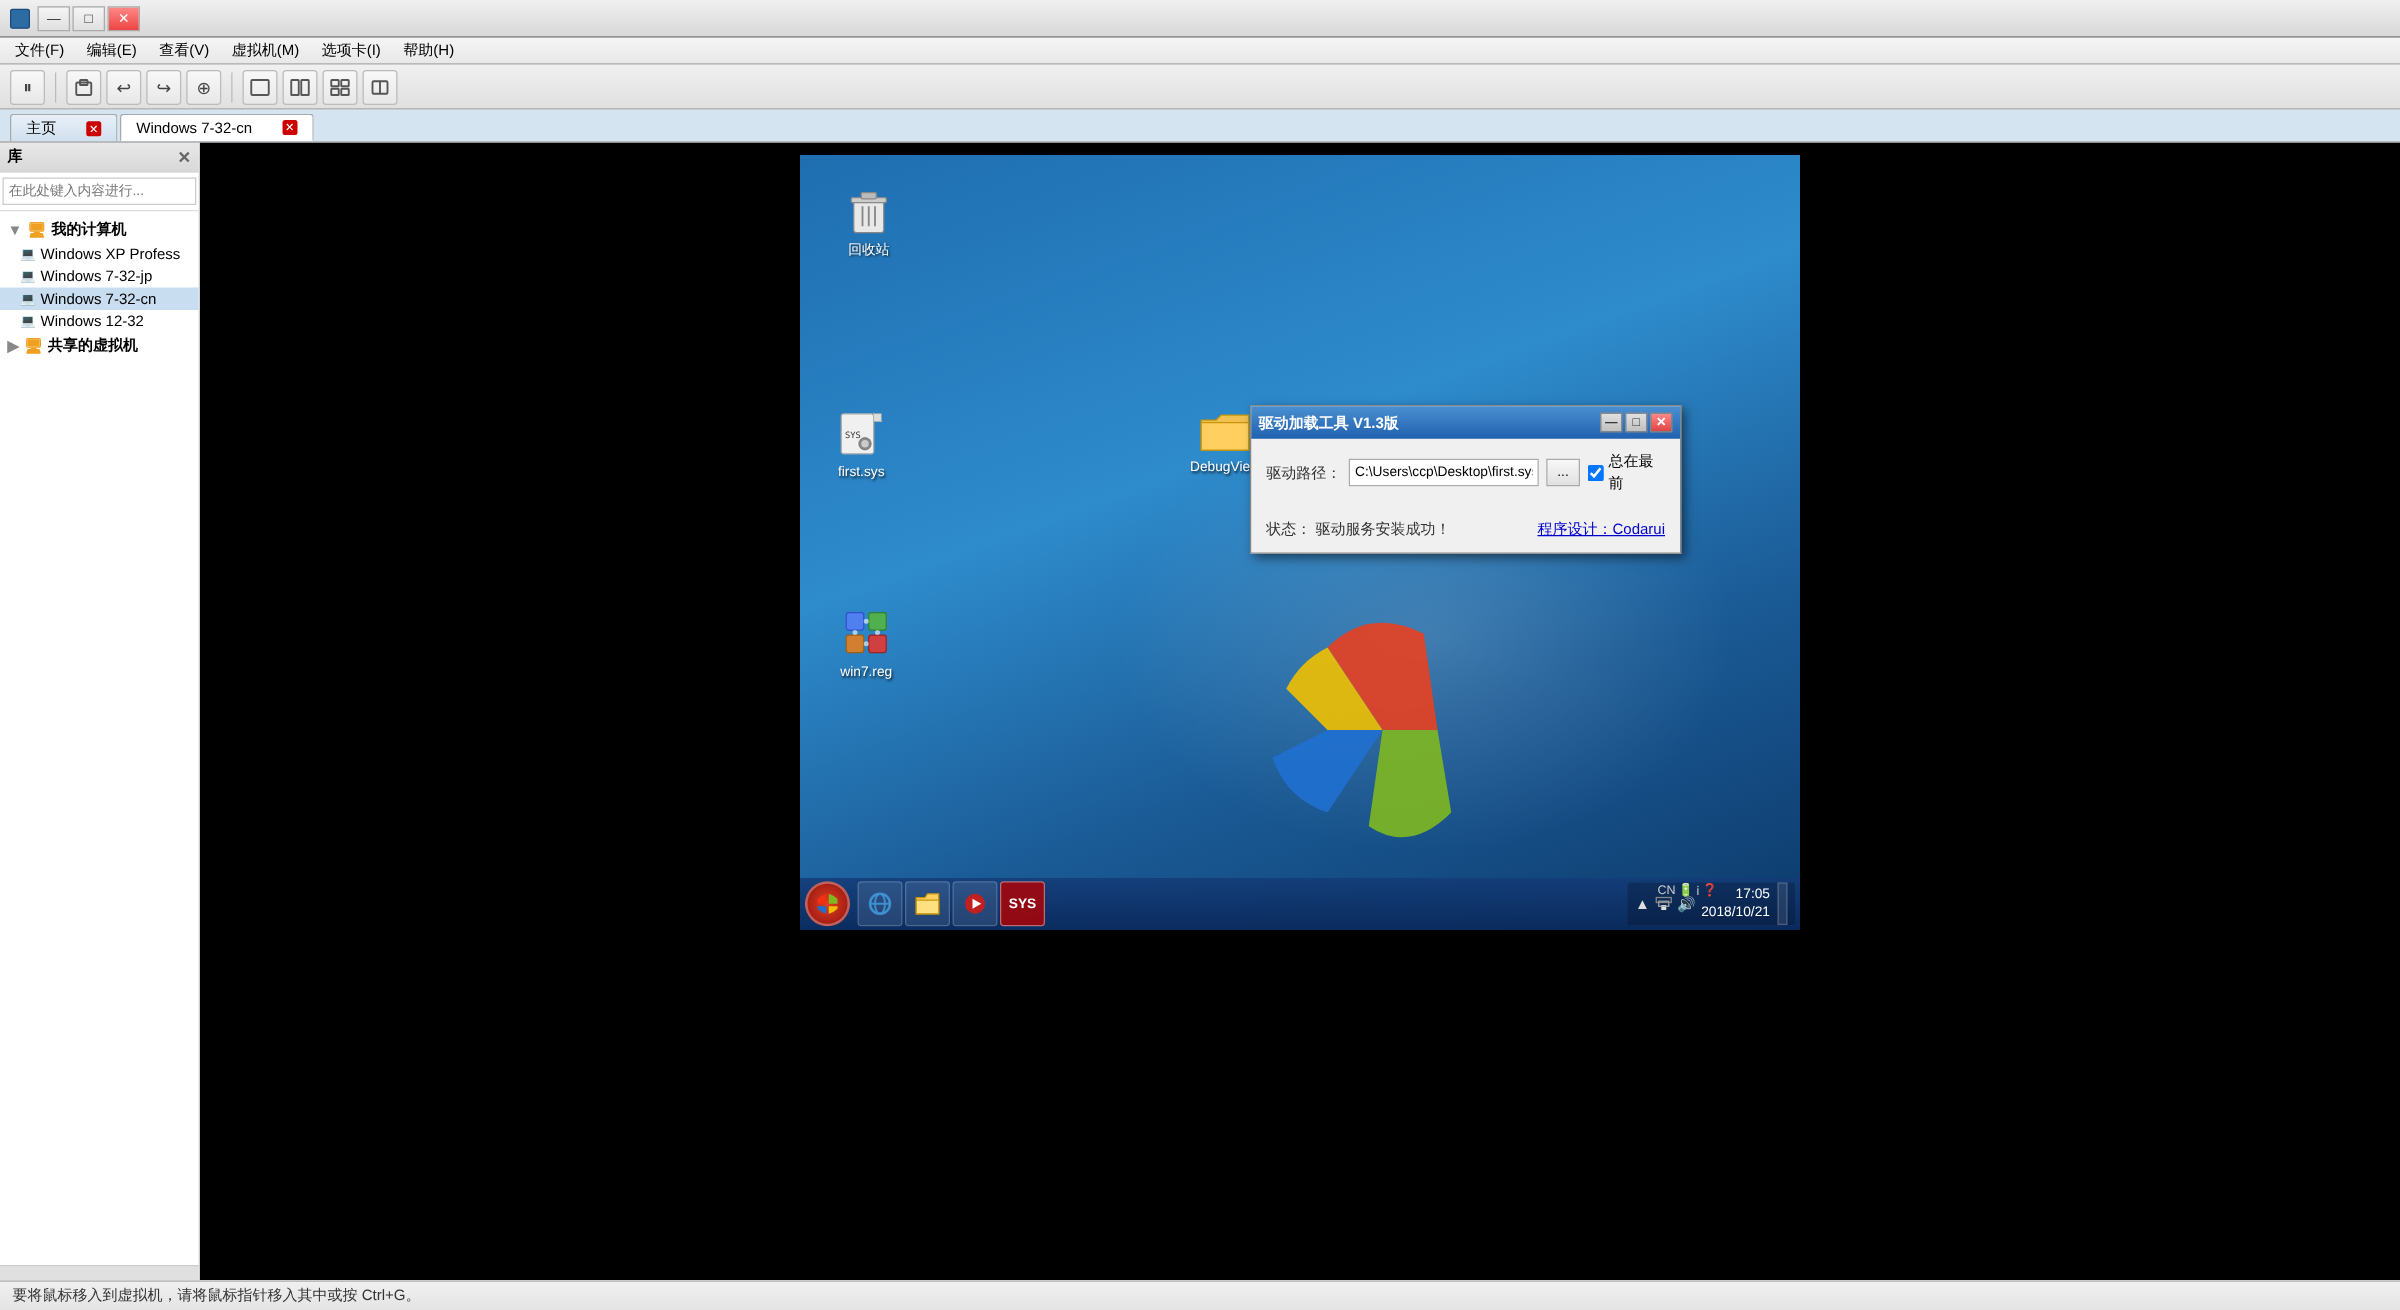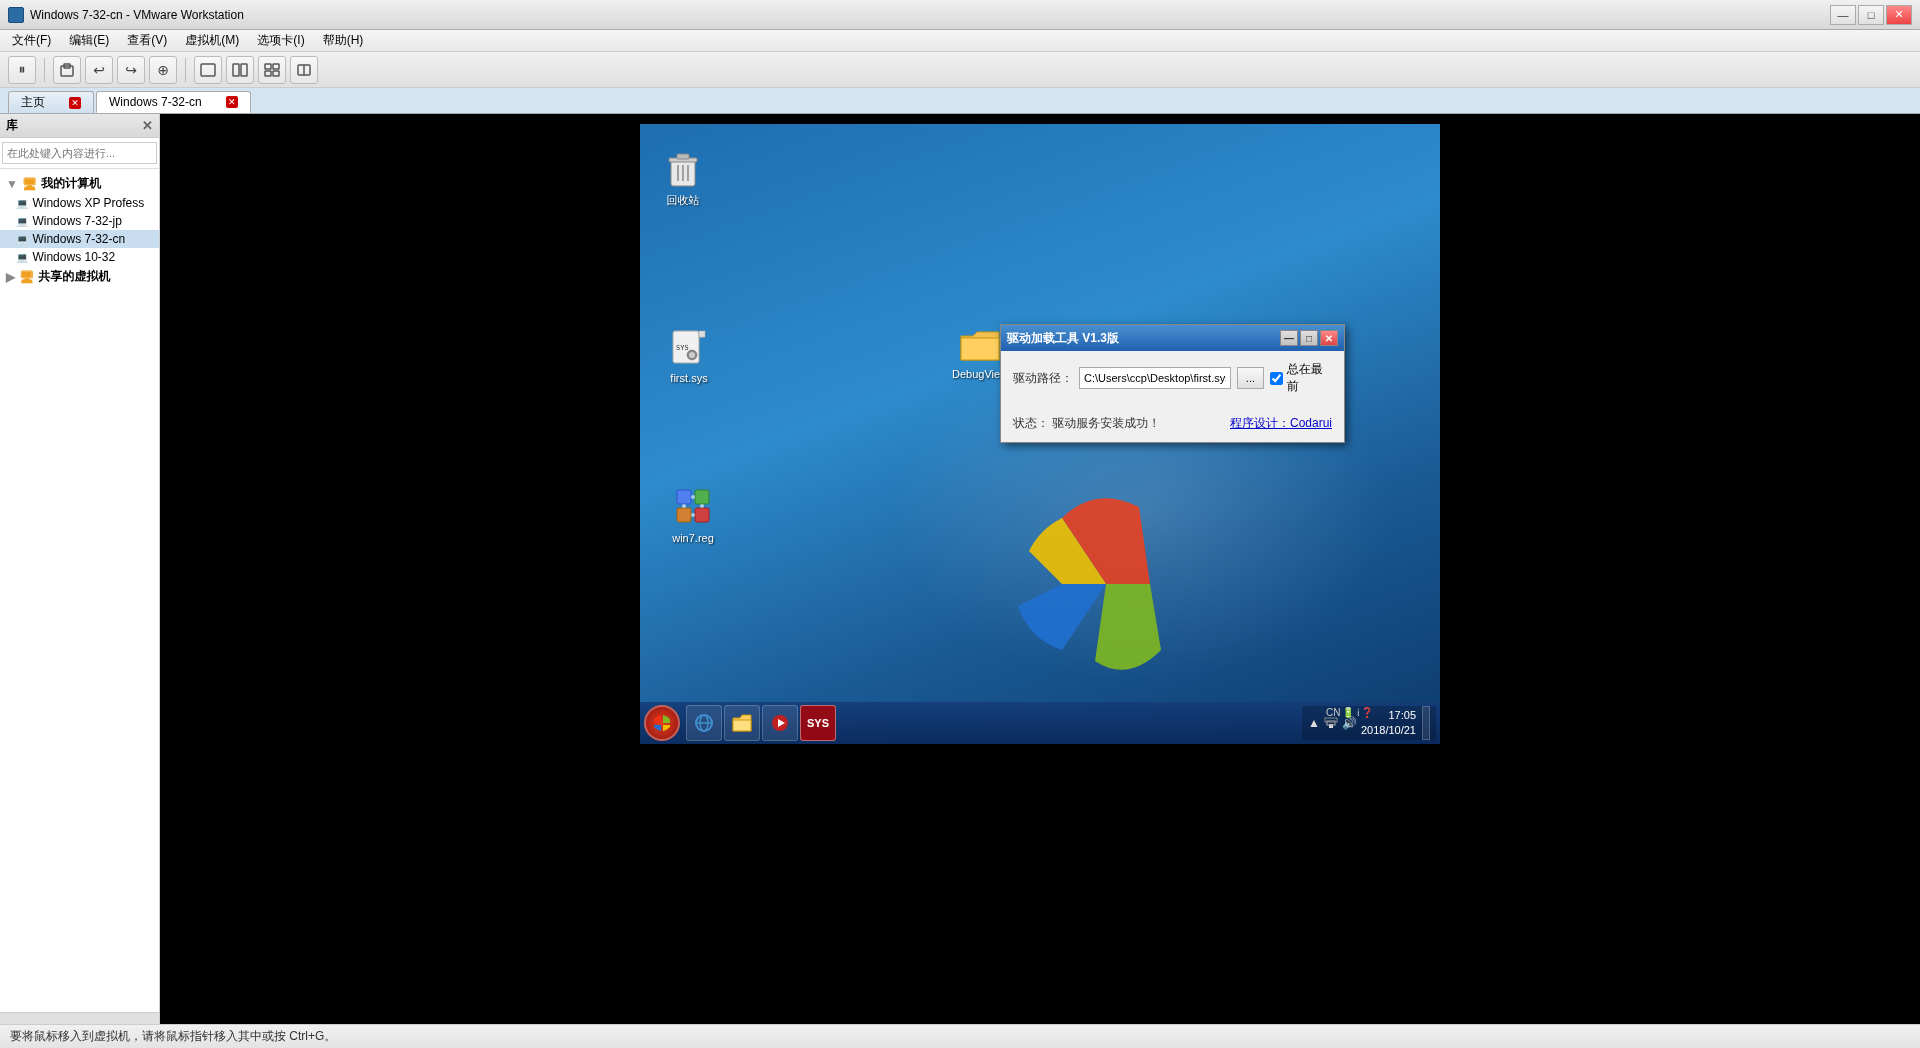--- a/index.html
+++ b/index.html
@@ -465,21 +465,20 @@
       position: absolute;
       bottom: 0;
       left: 0;
     }
   </style>
 </head>
 <body>
 
 <div id="titlebar">
   <div id="titlebar-icon"></div>
-  <span id="titlebar-text">Windows 7-32-cn - VMware Workstation</span>
   <div id="titlebar-controls">
     <div class="title-btn">—</div>
     <div class="title-btn">□</div>
     <div class="title-btn close">✕</div>
   </div>
 </div>
 
 <div id="menubar">
   <div class="menu-item">文件(F)</div>
   <div class="menu-item">编辑(E)</div>
@@ -564,21 +563,21 @@
       <div class="tree-item tree-indent">
         <span style="font-size:10px;">💻</span>
         <span>Windows 7-32-jp</span>
       </div>
       <div class="tree-item tree-indent selected">
         <span style="font-size:10px;">💻</span>
         <span>Windows 7-32-cn</span>
       </div>
       <div class="tree-item tree-indent">
         <span style="font-size:10px;">💻</span>
-        <span>Windows 10-32</span>
+        <span>Windows 12-32</span>
       </div>
 
       <div class="tree-item tree-group">
         <span style="color:#888;">▶</span>
         <span style="color:#f0a020;">🖥</span>
         <span>共享的虚拟机</span>
       </div>
     </div>
     <div class="sidebar-scroll"></div>
   </div>
@@ -593,21 +592,21 @@
 
           <path d="M100,100 L60,40 Q90,10 130,30 L140,100 Z" fill="#e84020" opacity="0.9"></path>
 
           <path d="M100,100 L140,100 L150,160 Q120,190 90,170 Z" fill="#80b820" opacity="0.9"></path>
 
           <path d="M100,100 L60,160 Q30,150 20,120 L60,100 Z" fill="#2070d0" opacity="0.9"></path>
 
           <path d="M100,100 L60,40 Q40,50 30,70 L60,100 Z" fill="#f0c000" opacity="0.9"></path>
         </svg>
 
-        <div class="desktop-icon" style="top:20px;left:8px;">
+        <div class="desktop-icon" style="top:20px;left:20px;">
           <svg width="36" height="40" viewBox="0 0 36 40">
             <rect x="6" y="12" width="24" height="26" rx="2" fill="#e8e8e8" stroke="#888" stroke-width="1"></rect>
             <rect x="4" y="10" width="28" height="4" rx="1" fill="#ccc" stroke="#888" stroke-width="1"></rect>
             <rect x="12" y="6" width="12" height="5" rx="1" fill="#bbb" stroke="#888" stroke-width="1"></rect>
             <line x1="13" y1="17" x2="13" y2="33" stroke="#888" stroke-width="1.5"></line>
             <line x1="18" y1="17" x2="18" y2="33" stroke="#888" stroke-width="1.5"></line>
             <line x1="23" y1="17" x2="23" y2="33" stroke="#888" stroke-width="1.5"></line>
           </svg>
           <div class="icon-label">回收站</div>
         </div>

